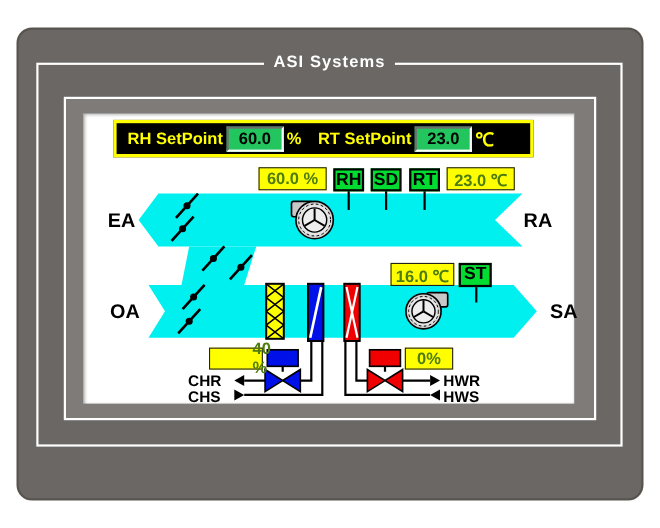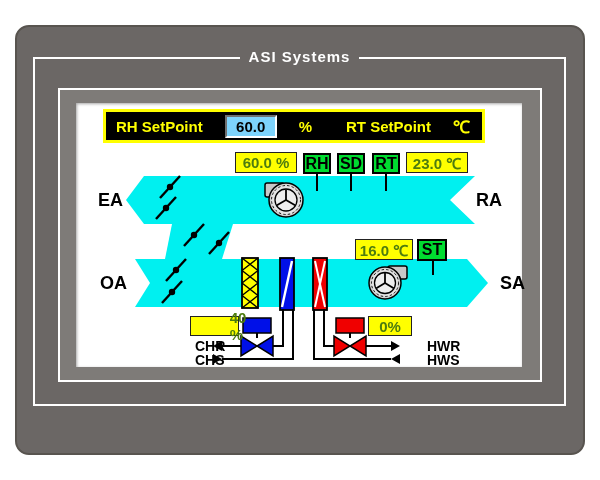--- a/index.html
+++ b/index.html
@@ -22,24 +22,24 @@
              border:2px solid #ffffff; background:#7e7b78; }
   .screen { position:absolute; left:76px; top:103px; width:446px; height:264px;
             background:#ffffff; box-shadow:inset 1px 1px 3px rgba(0,0,0,.35); }
 
   .screen .layer-svg { position:absolute; left:0; top:0; z-index:1; }
   .screen .hud { position:absolute; z-index:2; }
 
   
   .sp-bar { left:27px; top:6px; width:382px; height:34px; background:#000;
             border:3px solid var(--yellow); display:flex; align-items:center;
-            padding:0 10px; gap:22px; }
+            padding:0 10px; gap:3px; }
   .sp-label { color:var(--yellow); font-weight:bold; font-size:15px; white-space:nowrap; }
   .sp-label.second { margin-left:12px; }
-  .sp-val { width:52px; height:23px; background:#7dd3fc; color:#000; font-weight:bold;
+  .sp-val { width:52px; height:23px; background:#22c55e; color:#000; font-weight:bold;
             font-size:15px; display:flex; align-items:center; justify-content:center;
             border:2px solid; border-color:#6f6f6f #ffffff #ffffff #6f6f6f; }
   .sp-unit { color:var(--yellow); font-weight:bold; font-size:15px; }
   .sp-unit.deg { font-size:17px; }
 
   
   .ybox { background:var(--yellow); border:1px solid #222; color:#4d7c0f; font-weight:bold;
           font-size:15px; display:flex; align-items:center; justify-content:center; }
   .ybox.rh  { left:159px; top:49px;  width:62px; height:21px; }
   .ybox.rt  { left:330px; top:49px;  width:62px; height:21px; }
@@ -54,21 +54,21 @@
   .badge.sd { left:261px; top:50px;  width:28px; height:21px; }
   .badge.rt { left:296px; top:50px;  width:28px; height:21px; }
   .badge.st { left:341px; top:136px; width:30px; height:22px; }
 
   
   .duct-label { color:#000; font-weight:bold; font-size:18px; }
   .duct-label.ea { left:22px;  top:87px; }
   .duct-label.ra { left:400px; top:87px; }
   .duct-label.oa { left:24px;  top:170px; }
   .duct-label.sa { left:424px; top:170px; }
-  .pipe-label { color:#000; font-weight:bold; font-size:14px; line-height:14px;margin-left:24px; }
+  .pipe-label { color:#000; font-weight:bold; font-size:14px; line-height:14px; }
   .pipe-label.chr { left:95px;  top:236px; }
   .pipe-label.chs { left:95px;  top:250px; }
   .pipe-label.hwr { left:327px; top:236px; }
   .pipe-label.hws { left:327px; top:250px; }
 
   
   .duct    { fill:var(--duct); }
   .filt    { fill:var(--yellow); stroke:#000; stroke-width:1.8; }
   .coil-c  { fill:var(--blue); stroke:#000; stroke-width:1.8; }
   .coil-h  { fill:var(--red);  stroke:#000; stroke-width:1.8; }
@@ -185,20 +185,21 @@
         <polygon class="red-fill" points="258,233 258,253 274,243"></polygon>
         <polygon class="red-fill" points="290,233 290,253 274,243"></polygon>
       </g>
     </svg>
 
     <div class="hud sp-bar">
       <span class="sp-label">RH SetPoint</span>
       <span class="sp-val">60.0</span>
       <span class="sp-unit">%</span>
       <span class="sp-label second">RT SetPoint</span>
+      <span class="sp-val">23.0</span>
       <span class="sp-unit deg">℃</span>
     </div>
 
     <div class="hud ybox rh">60.0 %</div>
     <div class="hud ybox rt">23.0 ℃</div>
     <div class="hud ybox st">16.0 ℃</div>
     <div class="hud ybox chw">40 %</div>
     <div class="hud ybox hw">0%</div>
 
     <div class="hud badge rh">RH</div>

